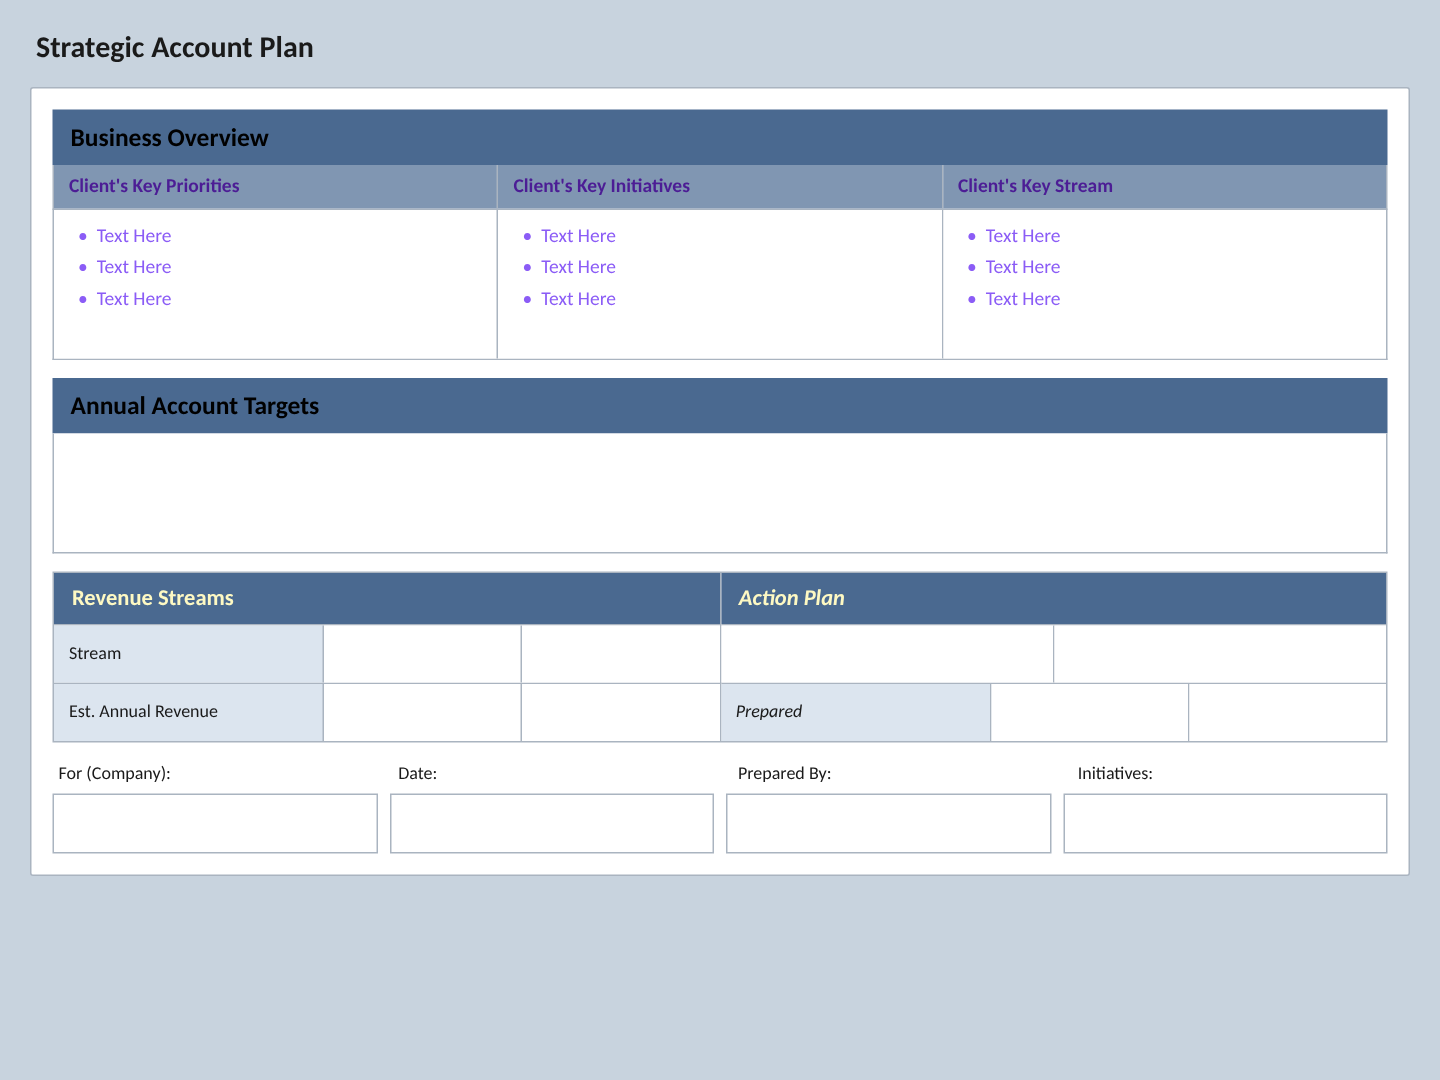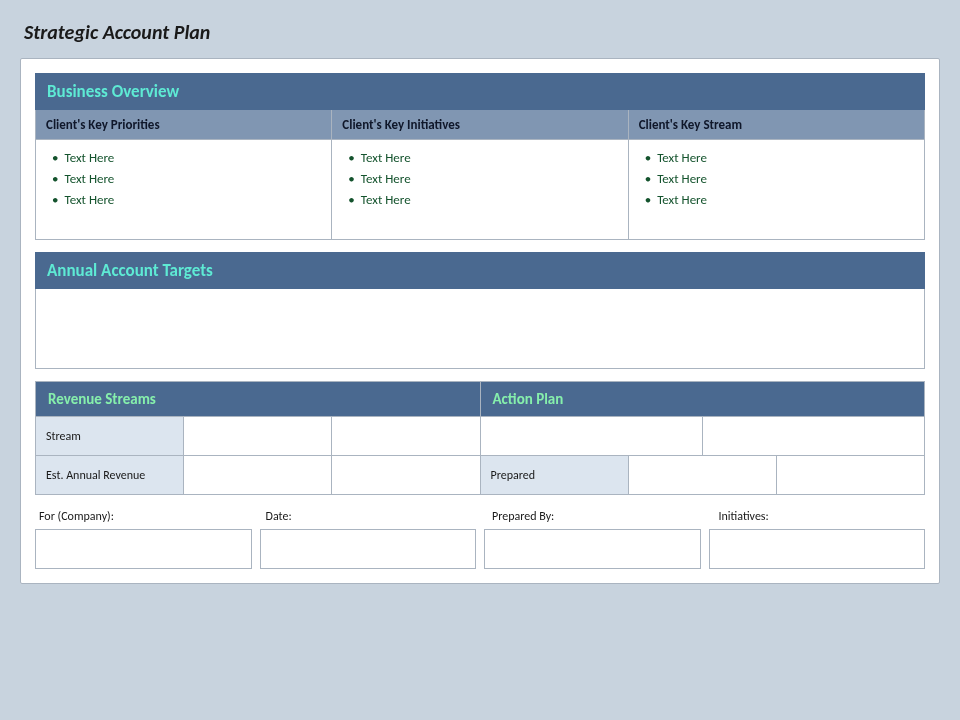--- a/index.html
+++ b/index.html
@@ -12,49 +12,48 @@
       width: 960px;
       min-height: 720px;
     }
 
     .page-title {
       font-size: 20px;
       font-weight: bold;
       color: #1a1a1a;
       margin-bottom: 14px;
       padding-left: 4px;
-      font-style: italic;
     }
 
     .main-card {
       background: #ffffff;
       border: 1px solid #aab4c0;
       padding: 14px;
       border-radius: 2px;
     }
 
     
     .section-header {
       background-color: #4a6990;
-      color: #5eead4;
+      color: #000000;
       font-size: 17px;
       font-weight: bold;
       padding: 8px 12px;
       margin-bottom: 0;
     }
 
     .col-headers {
       display: flex;
       border: 1px solid #aab4c0;
       border-top: none;
     }
 
     .col-header {
       background-color: #8096b2;
-      color: #0f172a;
+      color: #4c1d95;
       font-size: 13px;
       font-weight: bold;
       padding: 7px 10px;
       flex: 1;
       border-right: 1px solid #aab4c0;
     }
 
     .col-header:last-child {
       border-right: none;
     }
@@ -77,21 +76,21 @@
       border-right: none;
     }
 
     .col-content ul {
       list-style: none;
       padding: 0;
     }
 
     .col-content ul li {
       margin-bottom: 6px;
-      color: #14532d;
+      color: #8b5cf6;
       display: flex;
       align-items: flex-start;
     }
 
     .col-content ul li::before {
       content: "•";
       margin-right: 6px;
       flex-shrink: 0;
     }
 
@@ -115,46 +114,47 @@
       gap: 0;
     }
 
     .left-section {
       flex: 1;
       border-right: 1px solid #aab4c0;
     }
 
     .right-section {
       flex: 1;
+      font-style: italic;
     }
 
     .subsection-header {
       background-color: #4a6990;
-      color: #86efac;
+      color: #fef9c3;
       font-size: 15px;
       font-weight: bold;
       padding: 8px 12px;
     }
 
     .table-row {
       display: flex;
       border-top: 1px solid #aab4c0;
       min-height: 38px;
     }
 
     .table-row:first-of-type {
       border-top: 1px solid #aab4c0;
     }
 
     .table-label {
       background-color: #dce5ef;
       color: #1a1a1a;
       font-size: 12px;
       padding: 8px 10px;
-      width: 148px;
+      width: 180px;
       flex-shrink: 0;
       border-right: 1px solid #aab4c0;
       display: flex;
       align-items: center;
     }
 
     .table-cell {
       flex: 1;
       background: #ffffff;
       border-right: 1px solid #aab4c0;

